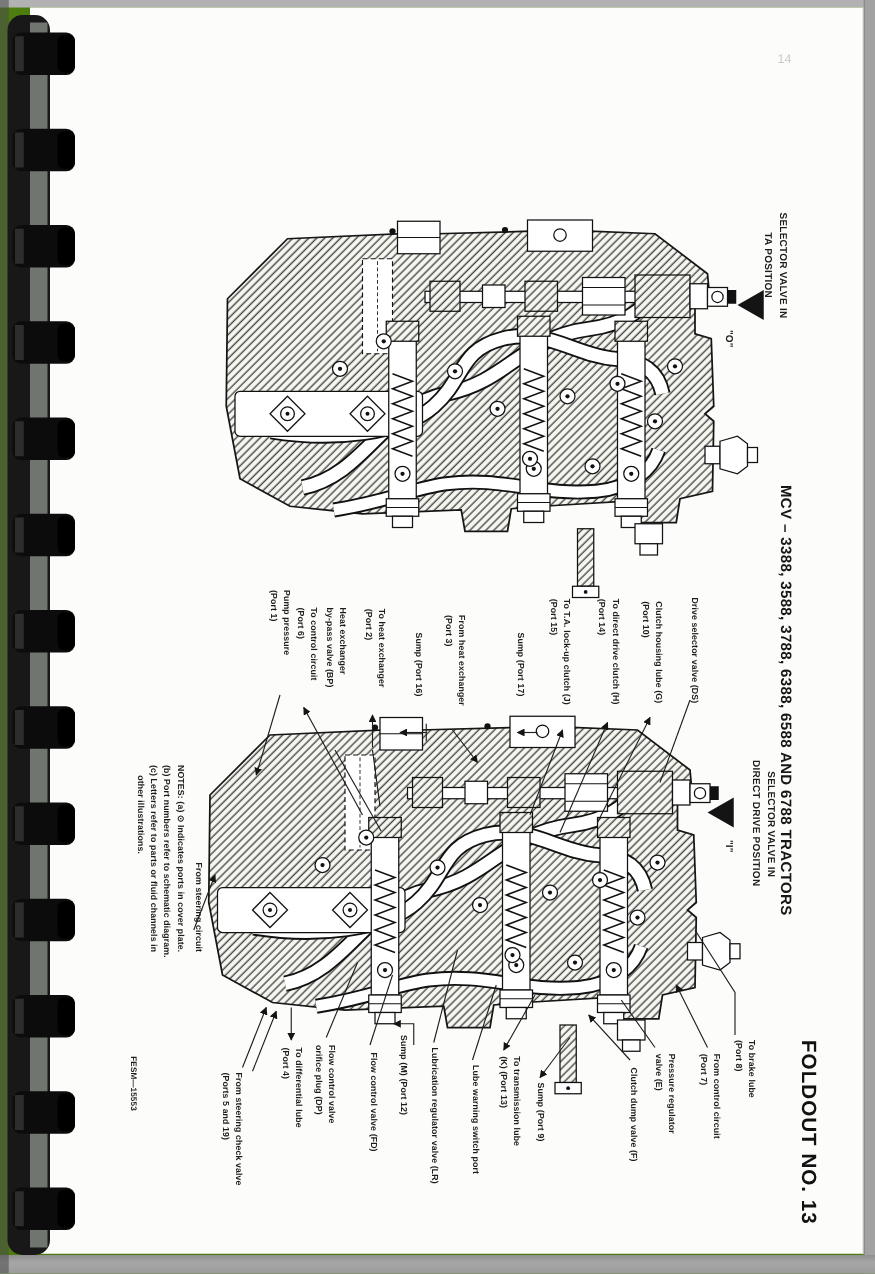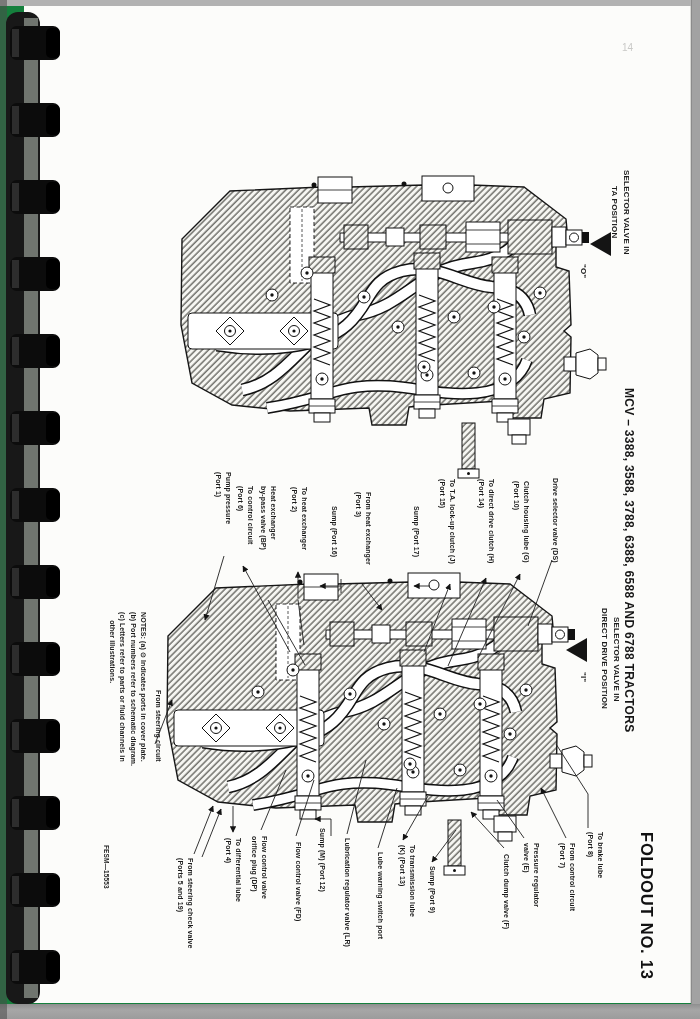--- a/index.html
+++ b/index.html
@@ -1,17 +1,17 @@
 <!DOCTYPE html>
 <html><head>
 <meta charset="utf-8">
 <style>
   html,body{margin:0;padding:0;background:#9e9e9e;}
   .screen{position:relative;width:700px;height:1019px;overflow:hidden;
-          background:#15803d;font-family:"Liberation Sans",sans-serif;}
+          background:#4d7c0f;font-family:"Liberation Sans",sans-serif;}
   .paper{position:absolute;left:24px;top:6px;width:668px;height:997px;
          background:#fcfcfa;box-shadow:inset -2px 0 0 #d8d8d4;}
   .edge-right{position:absolute;top:0;right:0;width:8px;height:1019px;background:#a2a2a2;border-left:1px solid #8b8b8b;}
   .edge-bottom{position:absolute;left:0;bottom:0;width:700px;height:15px;
                background:linear-gradient(180deg,#8f8f8f 0%,#a6a6a6 40%,#9c9c9c 100%);}
   .edge-top{position:absolute;left:0;top:0;width:700px;height:6px;background:#b2b2b2;}
   svg{position:absolute;}
   .comb{left:0;top:0;z-index:6;}
   .diagram{z-index:2;}
   .leaders{left:0;top:0;z-index:3;pointer-events:none;}

